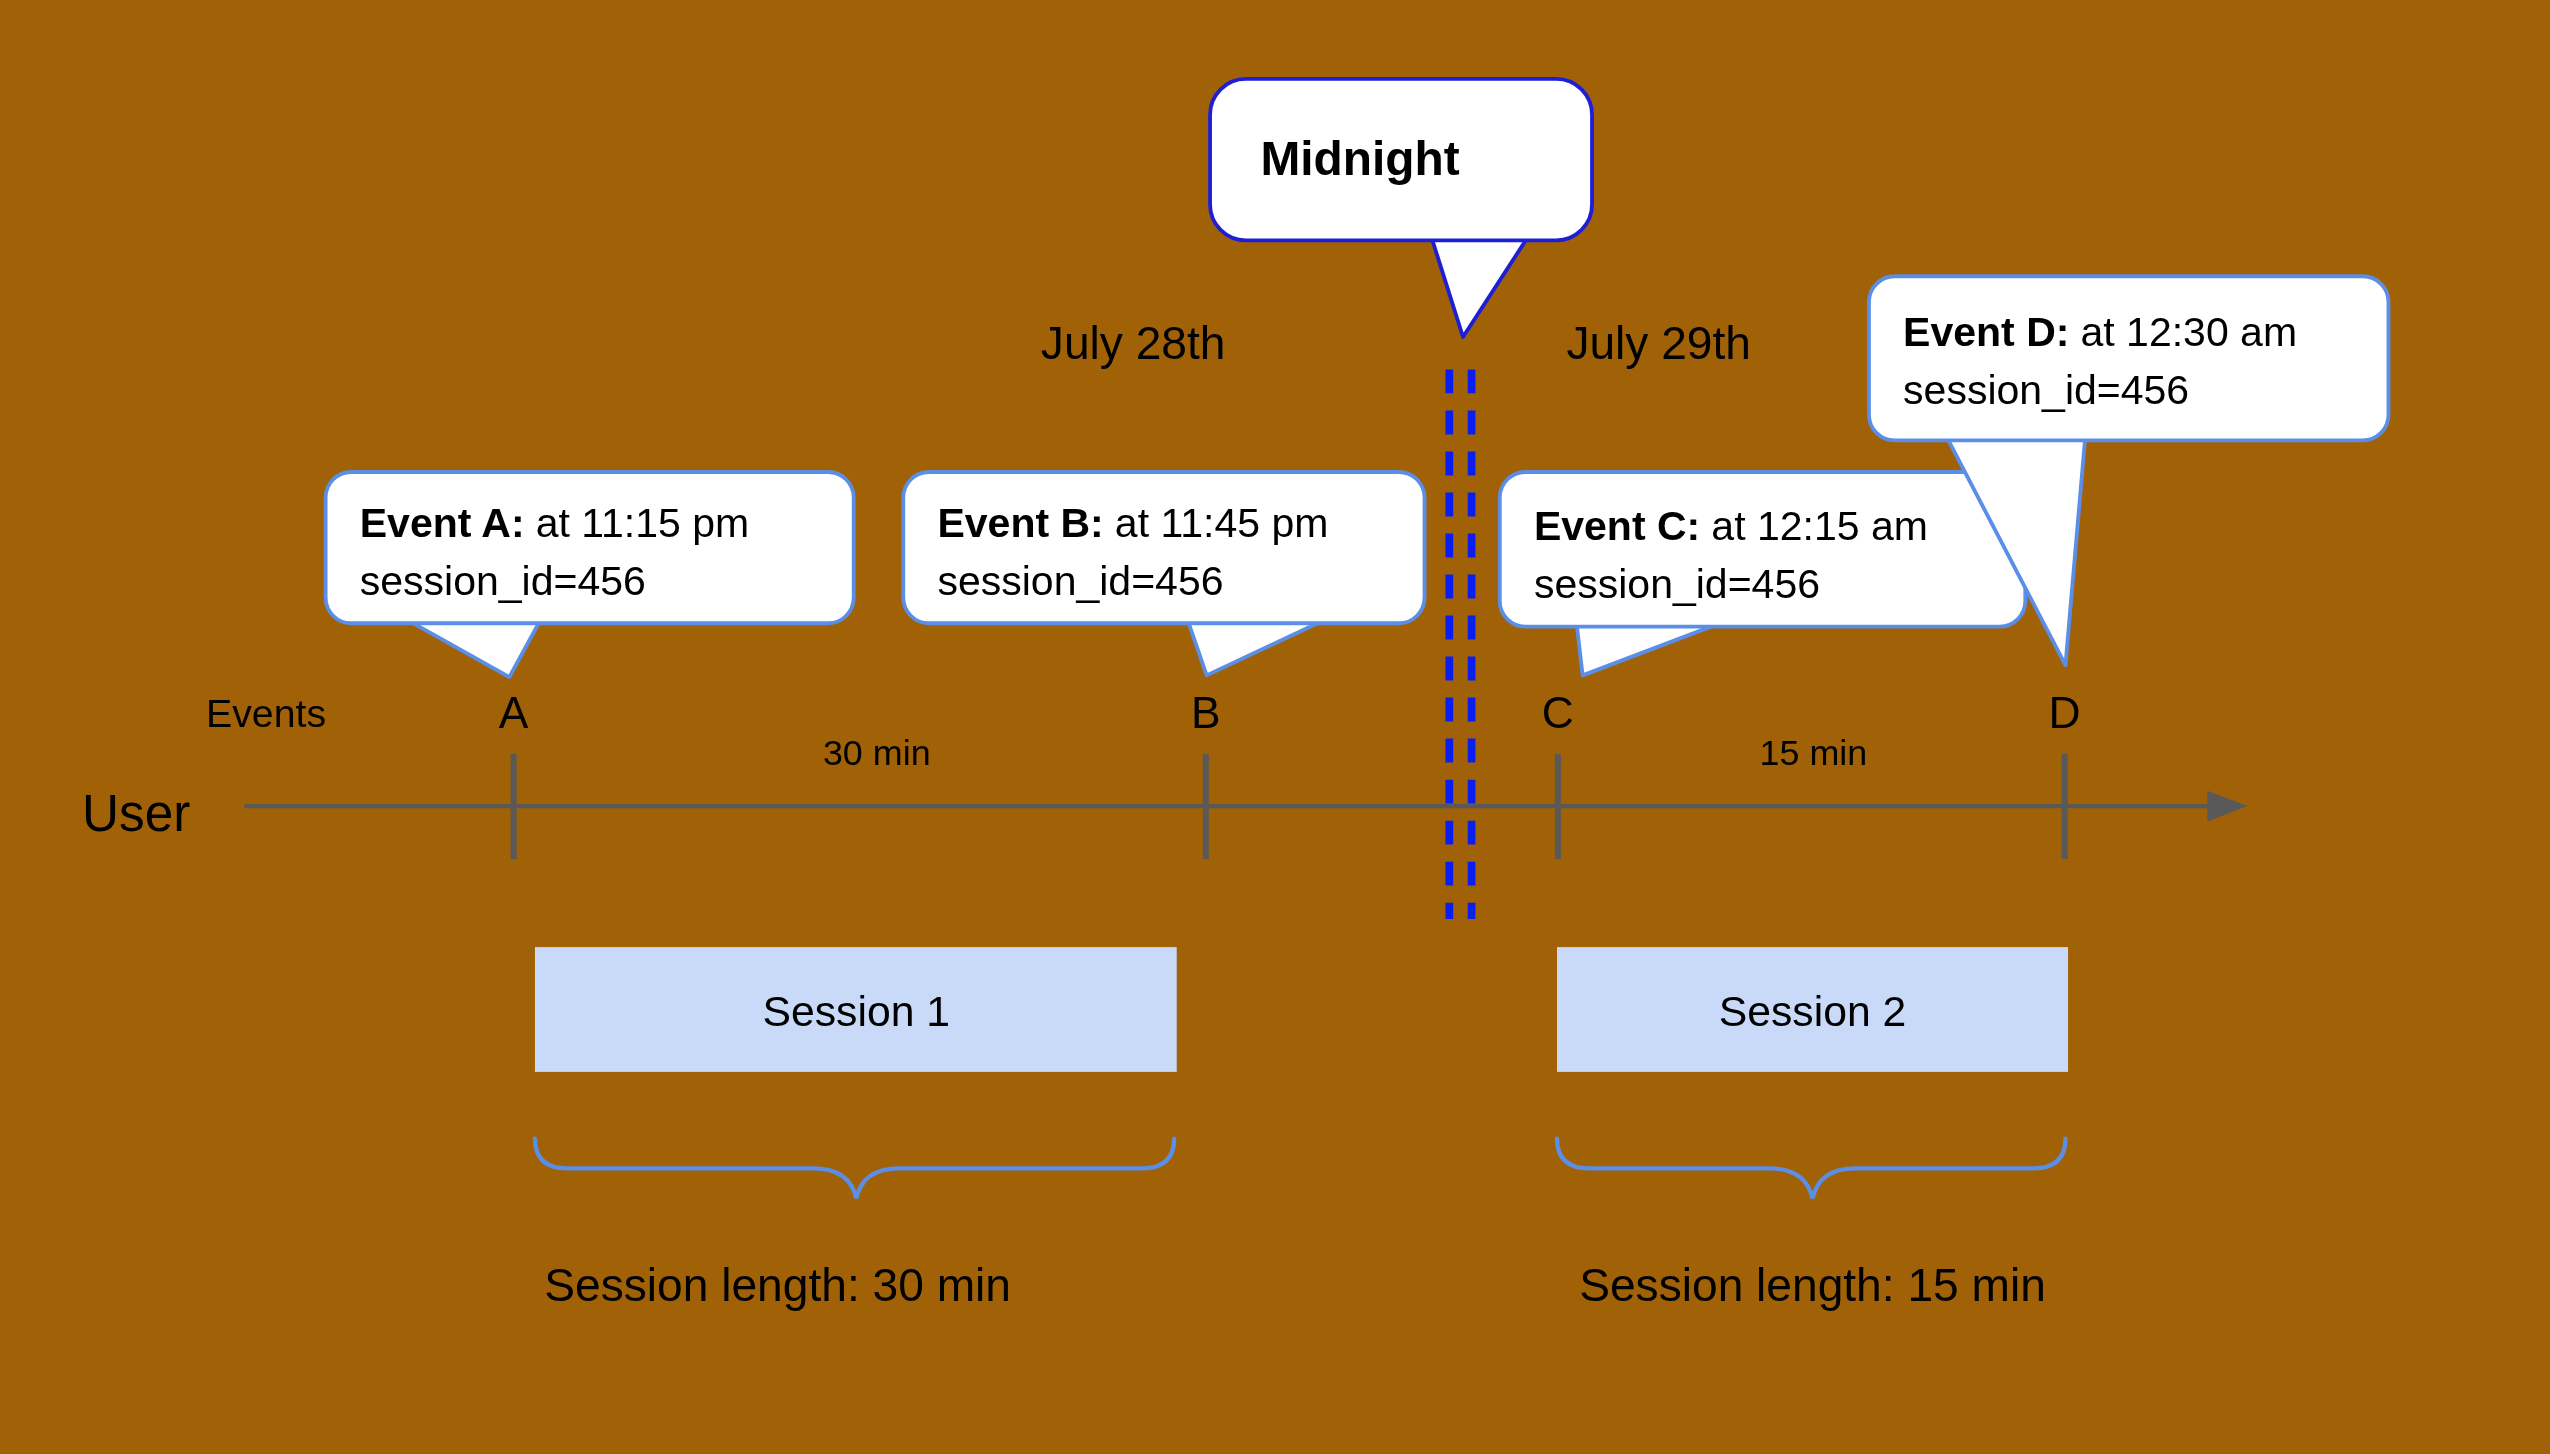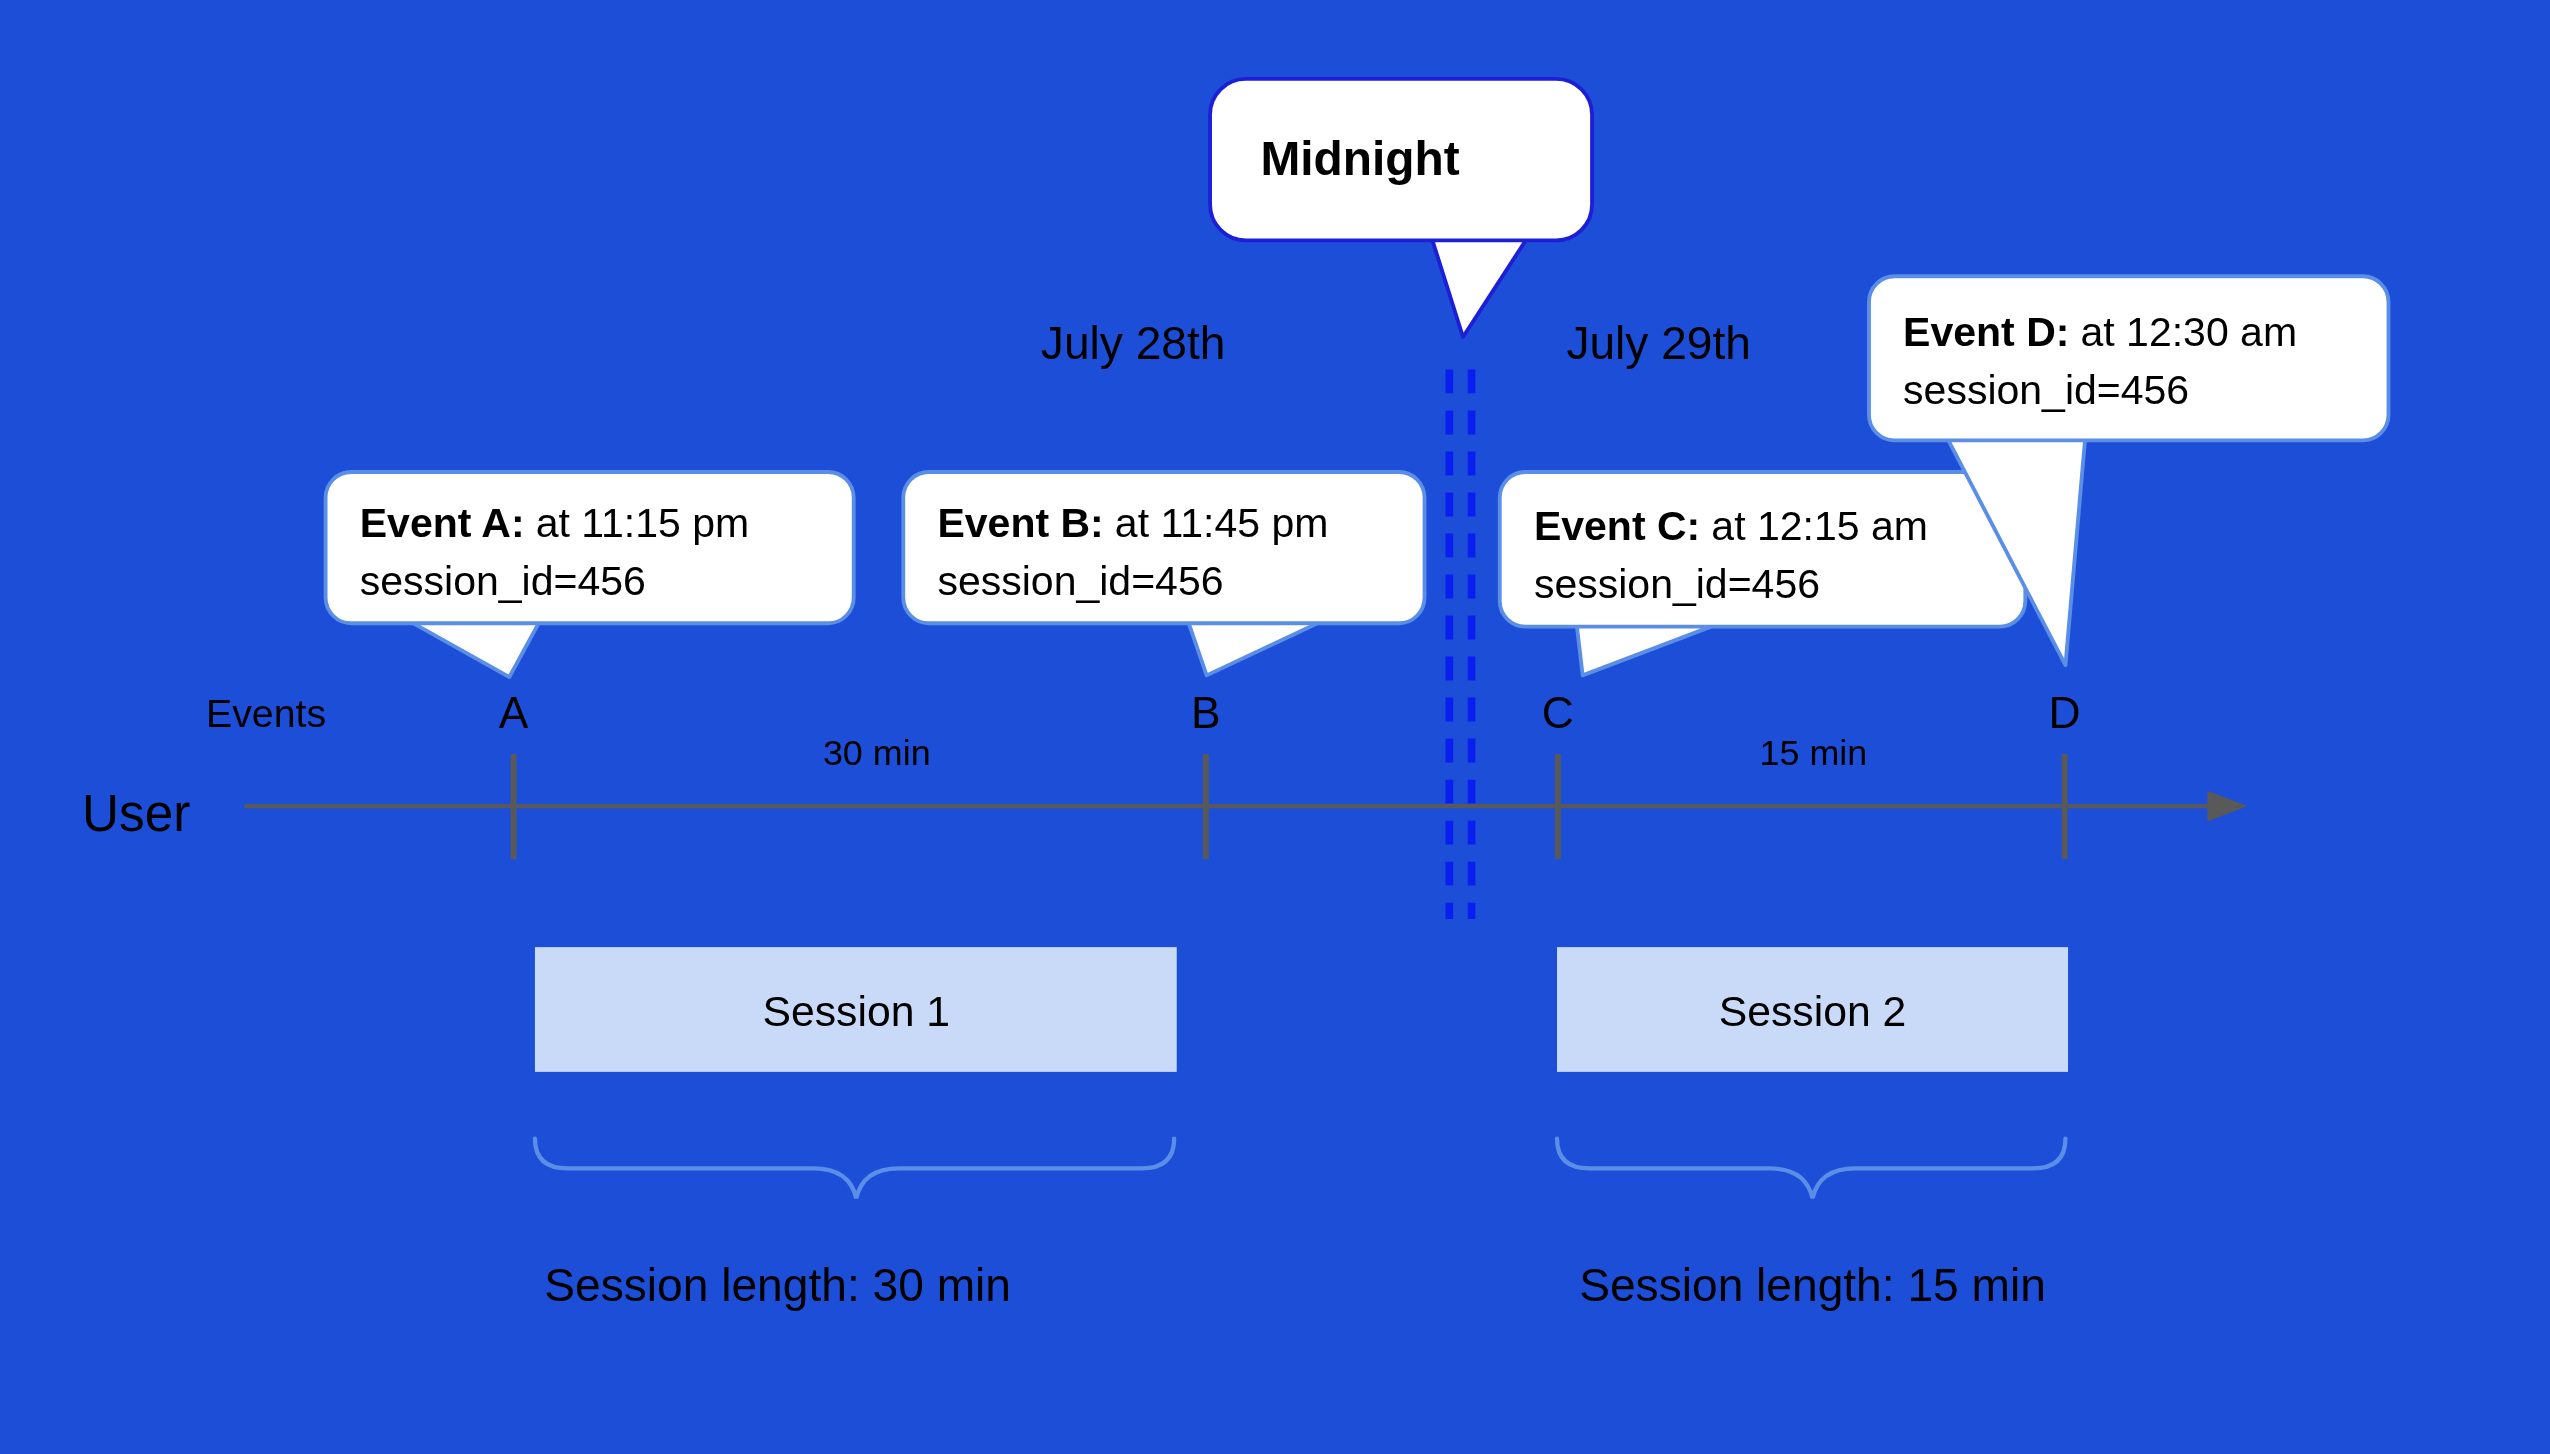--- a/index.html
+++ b/index.html
@@ -4,21 +4,21 @@
 <style>
   html, body {
     margin: 0;
     padding: 0;
     background: #ffffff;
   }
   .stage {
     position: relative;
     width: 2550px;
     height: 1455px;
-    background: #1d4ed8;
+    background: #a16207;
     overflow: hidden;
   }
   svg { display: block; }
 
   text {
     font-family: "Liberation Sans", sans-serif;
     fill: var(--text, #000000);
   }
   .bold { font-weight: bold; }
 

